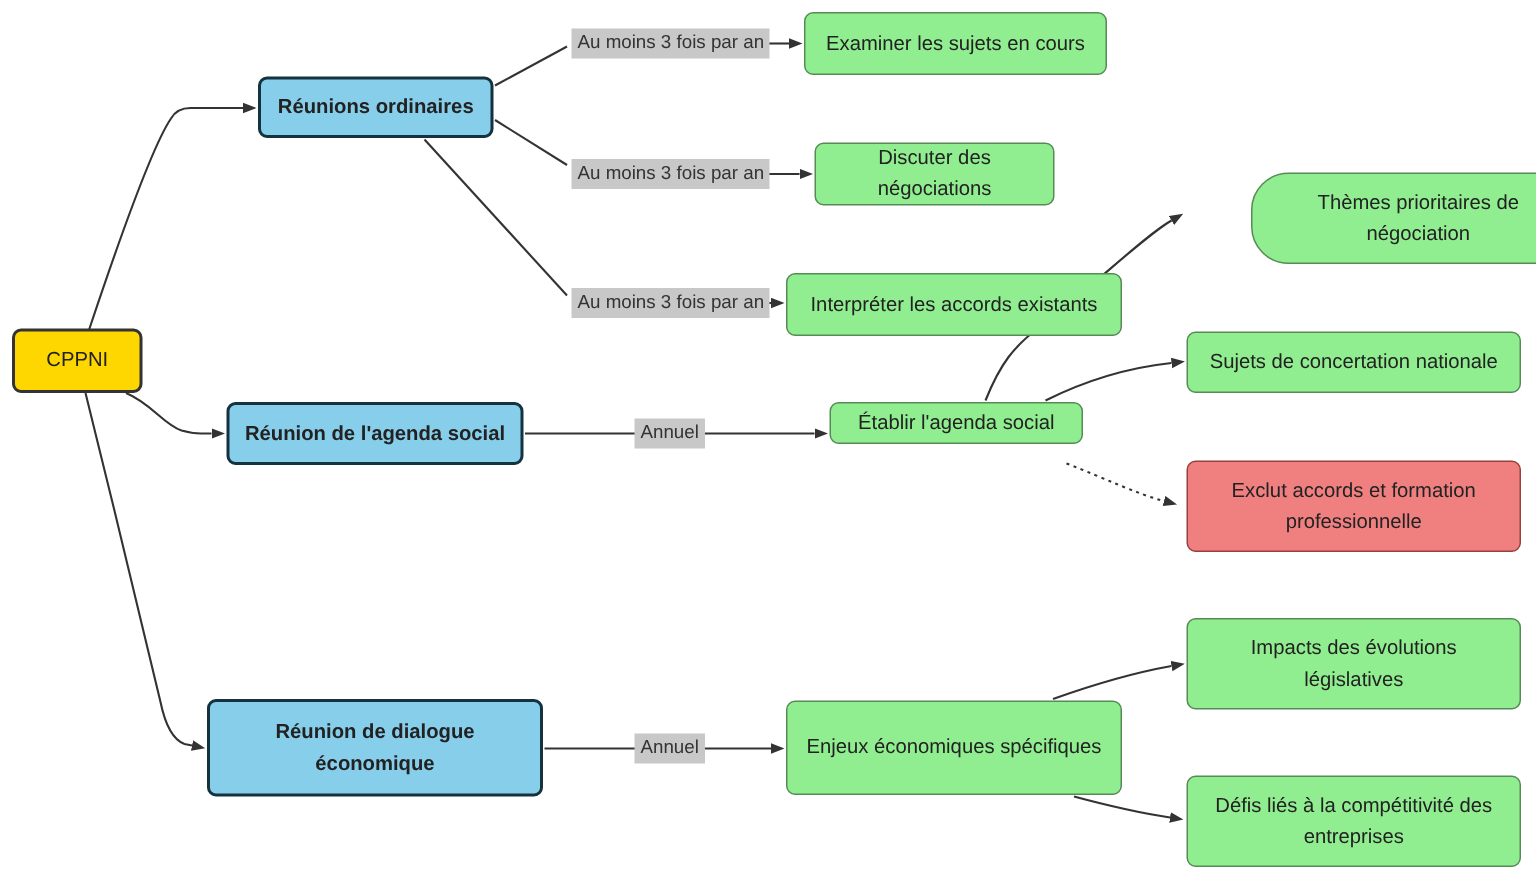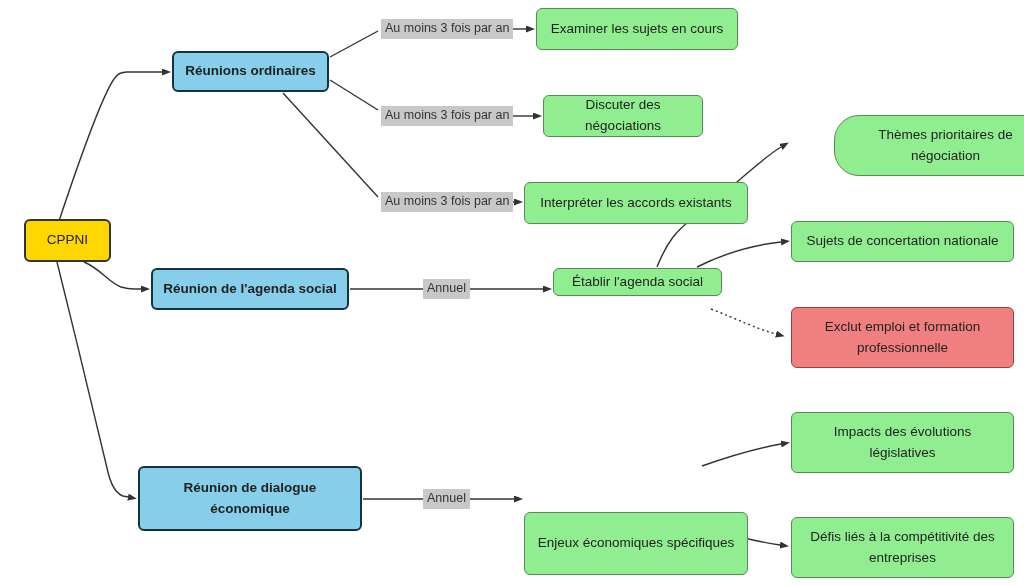--- a/index.html
+++ b/index.html
@@ -55,29 +55,29 @@
     position:absolute;
     background:var(--edge-label-bg,#C8C8C8);
     color:var(--edge-label-text,#333);
     font-size:12.5px;
     line-height:1.4;
     padding:1px 4px;
     white-space:nowrap;
   }
 
   
-  #n-cppni{left:8px;top:219px;width:87px;height:43px;margin-left:16px;}
+  #n-cppni{left:8px;top:219px;width:87px;height:43px;}
   #n-ordinaires{left:172px;top:51px;width:157px;height:41px;}
   #n-agenda{left:151px;top:268px;width:198px;height:42px;}
   #n-dialogue{left:138px;top:466px;width:224px;height:65px;}
   #n-examiner{left:536px;top:8px;width:202px;height:42px;}
   #n-discuter{left:543px;top:95px;width:160px;height:42px;}
   #n-interpreter{left:524px;top:182px;width:224px;height:42px;}
   #n-etablir{left:553px;top:268px;width:169px;height:28px;}
-  #n-enjeux{left:524px;top:467px;width:224px;height:63px;margin-top:45px;}
+  #n-enjeux{left:524px;top:467px;width:224px;height:63px;}
   #n-themes{left:834px;top:115px;width:223px;height:61px;border-radius:25px;}
   #n-sujets{left:791px;top:221px;width:223px;height:41px;}
   #n-exclut{left:791px;top:307px;width:223px;height:61px;}
   #n-impacts{left:791px;top:412px;width:223px;height:61px;}
   #n-defis{left:791px;top:517px;width:223px;height:61px;}
 
   
   #l-freq1{left:381px;top:19px;}
   #l-freq2{left:381px;top:106px;}
   #l-freq3{left:381px;top:192px;}
@@ -179,21 +179,21 @@
     <span>Enjeux économiques spécifiques</span>
   </div>
 
   <div class="node activity" id="n-themes">
     <span>Thèmes prioritaires de négociation</span>
   </div>
   <div class="node activity" id="n-sujets">
     <span>Sujets de concertation nationale</span>
   </div>
   <div class="node exclusion" id="n-exclut">
-    <span>Exclut emploi et formation professionnelle</span>
+    <span>Exclut accords et formation professionnelle</span>
   </div>
   <div class="node activity" id="n-impacts">
     <span>Impacts des évolutions législatives</span>
   </div>
   <div class="node activity" id="n-defis">
     <span>Défis liés à la compétitivité des entreprises</span>
   </div>
 
 </div>
 

